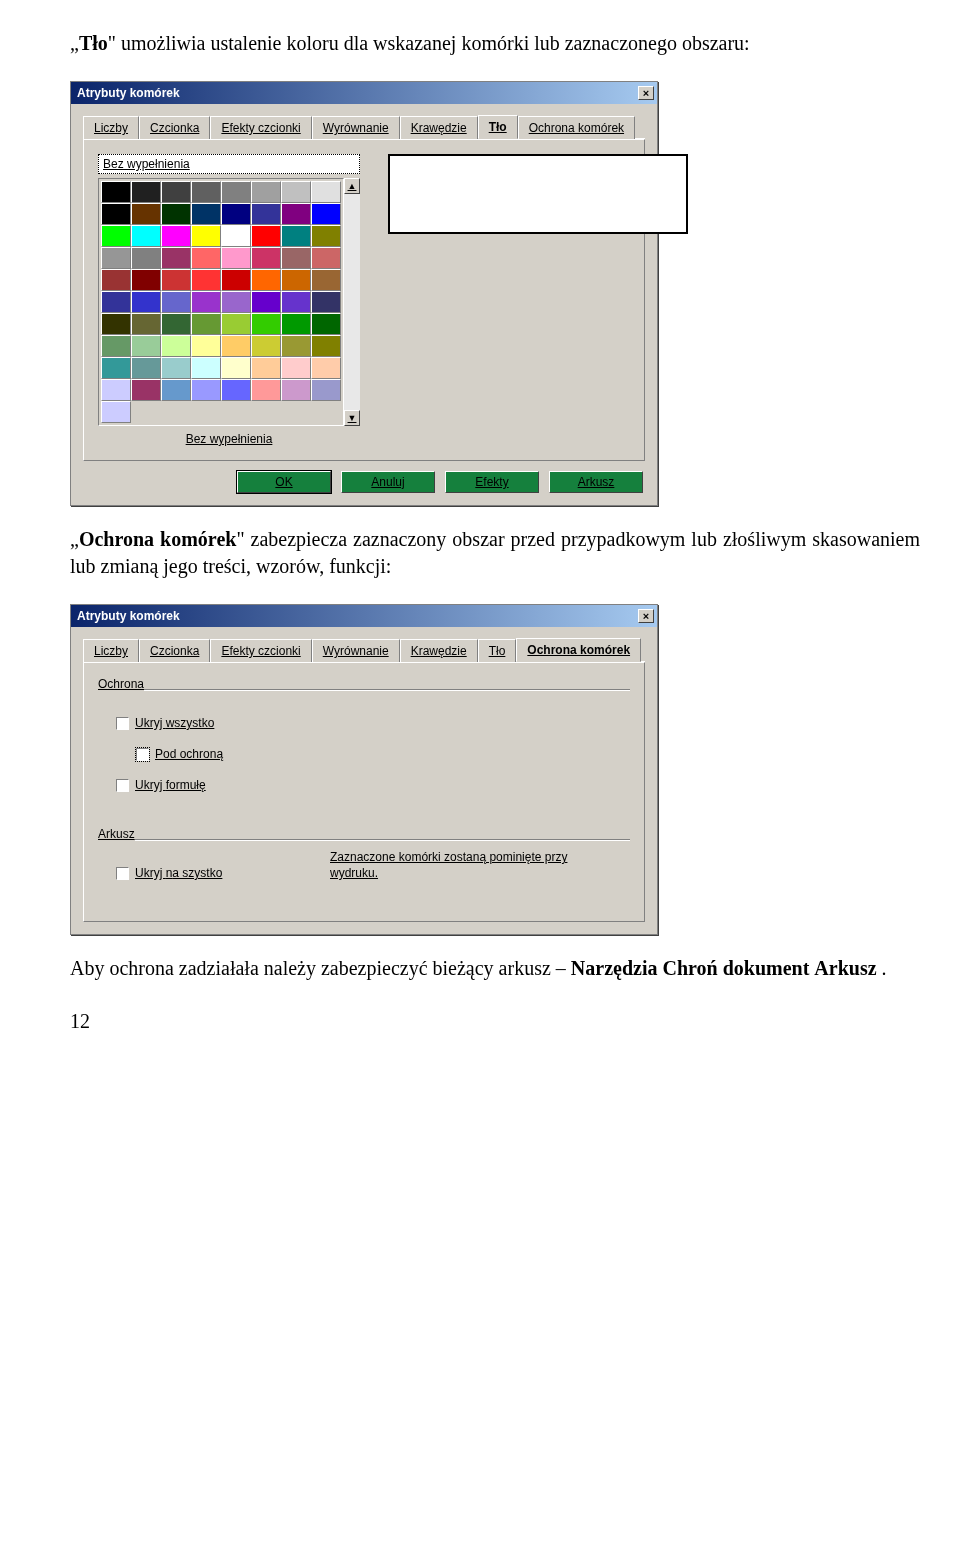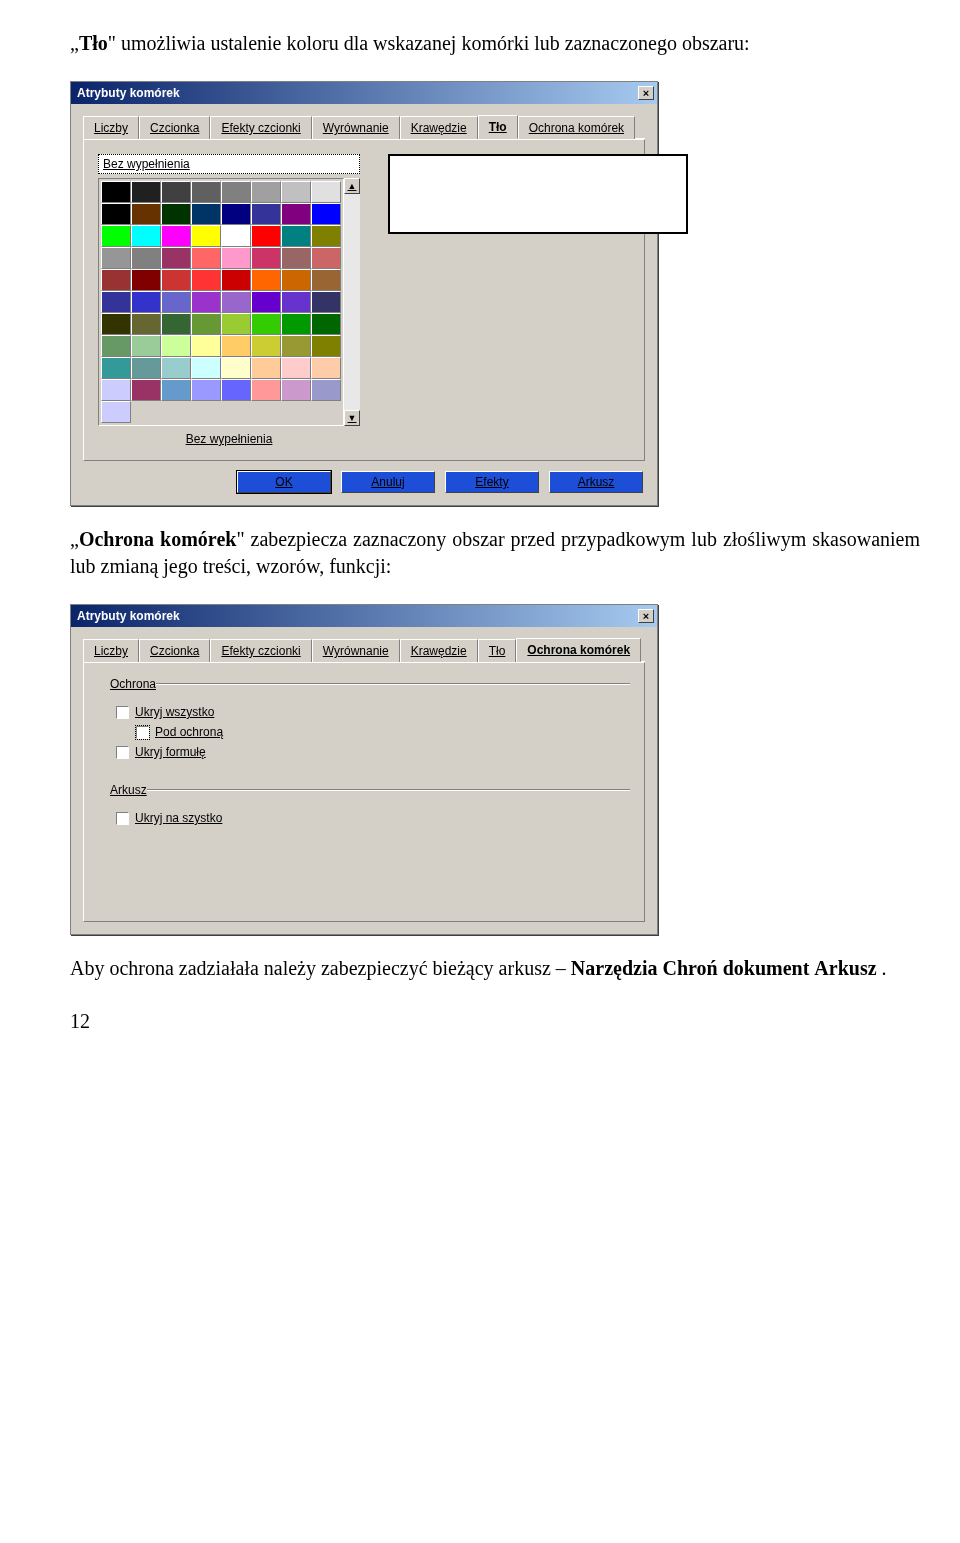--- a/index.html
+++ b/index.html
@@ -153,51 +153,50 @@
   }
   .btn-row {
     display: flex;
     justify-content: flex-end;
     gap: 10px;
     padding: 10px 2px 0 2px;
   }
   .btn {
     min-width: 94px;
     padding: 3px 18px;
-    background: #1d4ed8;
+    background: #15803d;
     border-top: 1px solid #fff;
     border-left: 1px solid #fff;
     border-right: 1px solid #404040;
     border-bottom: 1px solid #404040;
     text-align: center;
     font-size: 12px;
   }
   .btn.default { box-shadow: 0 0 0 1px #000; }
   .group-line {
-    display: flex; align-items: center; 
+    display: flex; align-items: flex-end; 
     margin-bottom: 8px;
-    margin-left: 12px;
   }
   .group-line .gline-text { font-size: 12px; white-space: nowrap; }
   .group-line hr {
     flex: 1;
     border: none;
     border-top: 1px solid #808080;
     border-bottom: 1px solid #fff;
   }
   .prot-row {
     display: flex;
     gap: 22px;
   }
   .prot-left { width: 210px; padding-left: 18px; }
   .prot-right { flex: 1; padding-right: 20px; }
   .chk {
     display: flex; align-items: center; gap: 6px;
     font-size: 12px;
-    margin: 6px 0;
+    margin: 17px 0;
   }
   .chk .box {
     width: 13px; height: 13px;
     background: #fff;
     border-top: 1px solid #808080;
     border-left: 1px solid #808080;
     border-right: 1px solid #fff;
     border-bottom: 1px solid #fff;
   }
   .chk.indent { padding-left: 20px; }
@@ -406,20 +405,23 @@
           <span class="gline-text">Arkusz</span>
             <hr>
         </div>
         <div class="prot-row">
           <div class="prot-left">
             <div class="chk">
               <span class="box"></span>
               <span><span>Ukryj </span><span class="underline">n</span><span>a szystko</span></span>
             </div>
           </div>
+          <div class="prot-right">
+            <p class="info-p">Zaznaczone komórki zostaną pominięte przy wydruku.</p>
+          </div>
         </div>
       </div>
     </div>
   </div>
 </div>
 
 <p class="para para-last">
   <span>Aby ochrona zadziałała należy zabezpieczyć bieżący arkusz – </span><span class="bold">Narzędzia</span><span>  </span><span class="bold">Chroń dokument</span><span> </span><span class="bold">Arkusz</span><span> .</span>
 </p>
 

